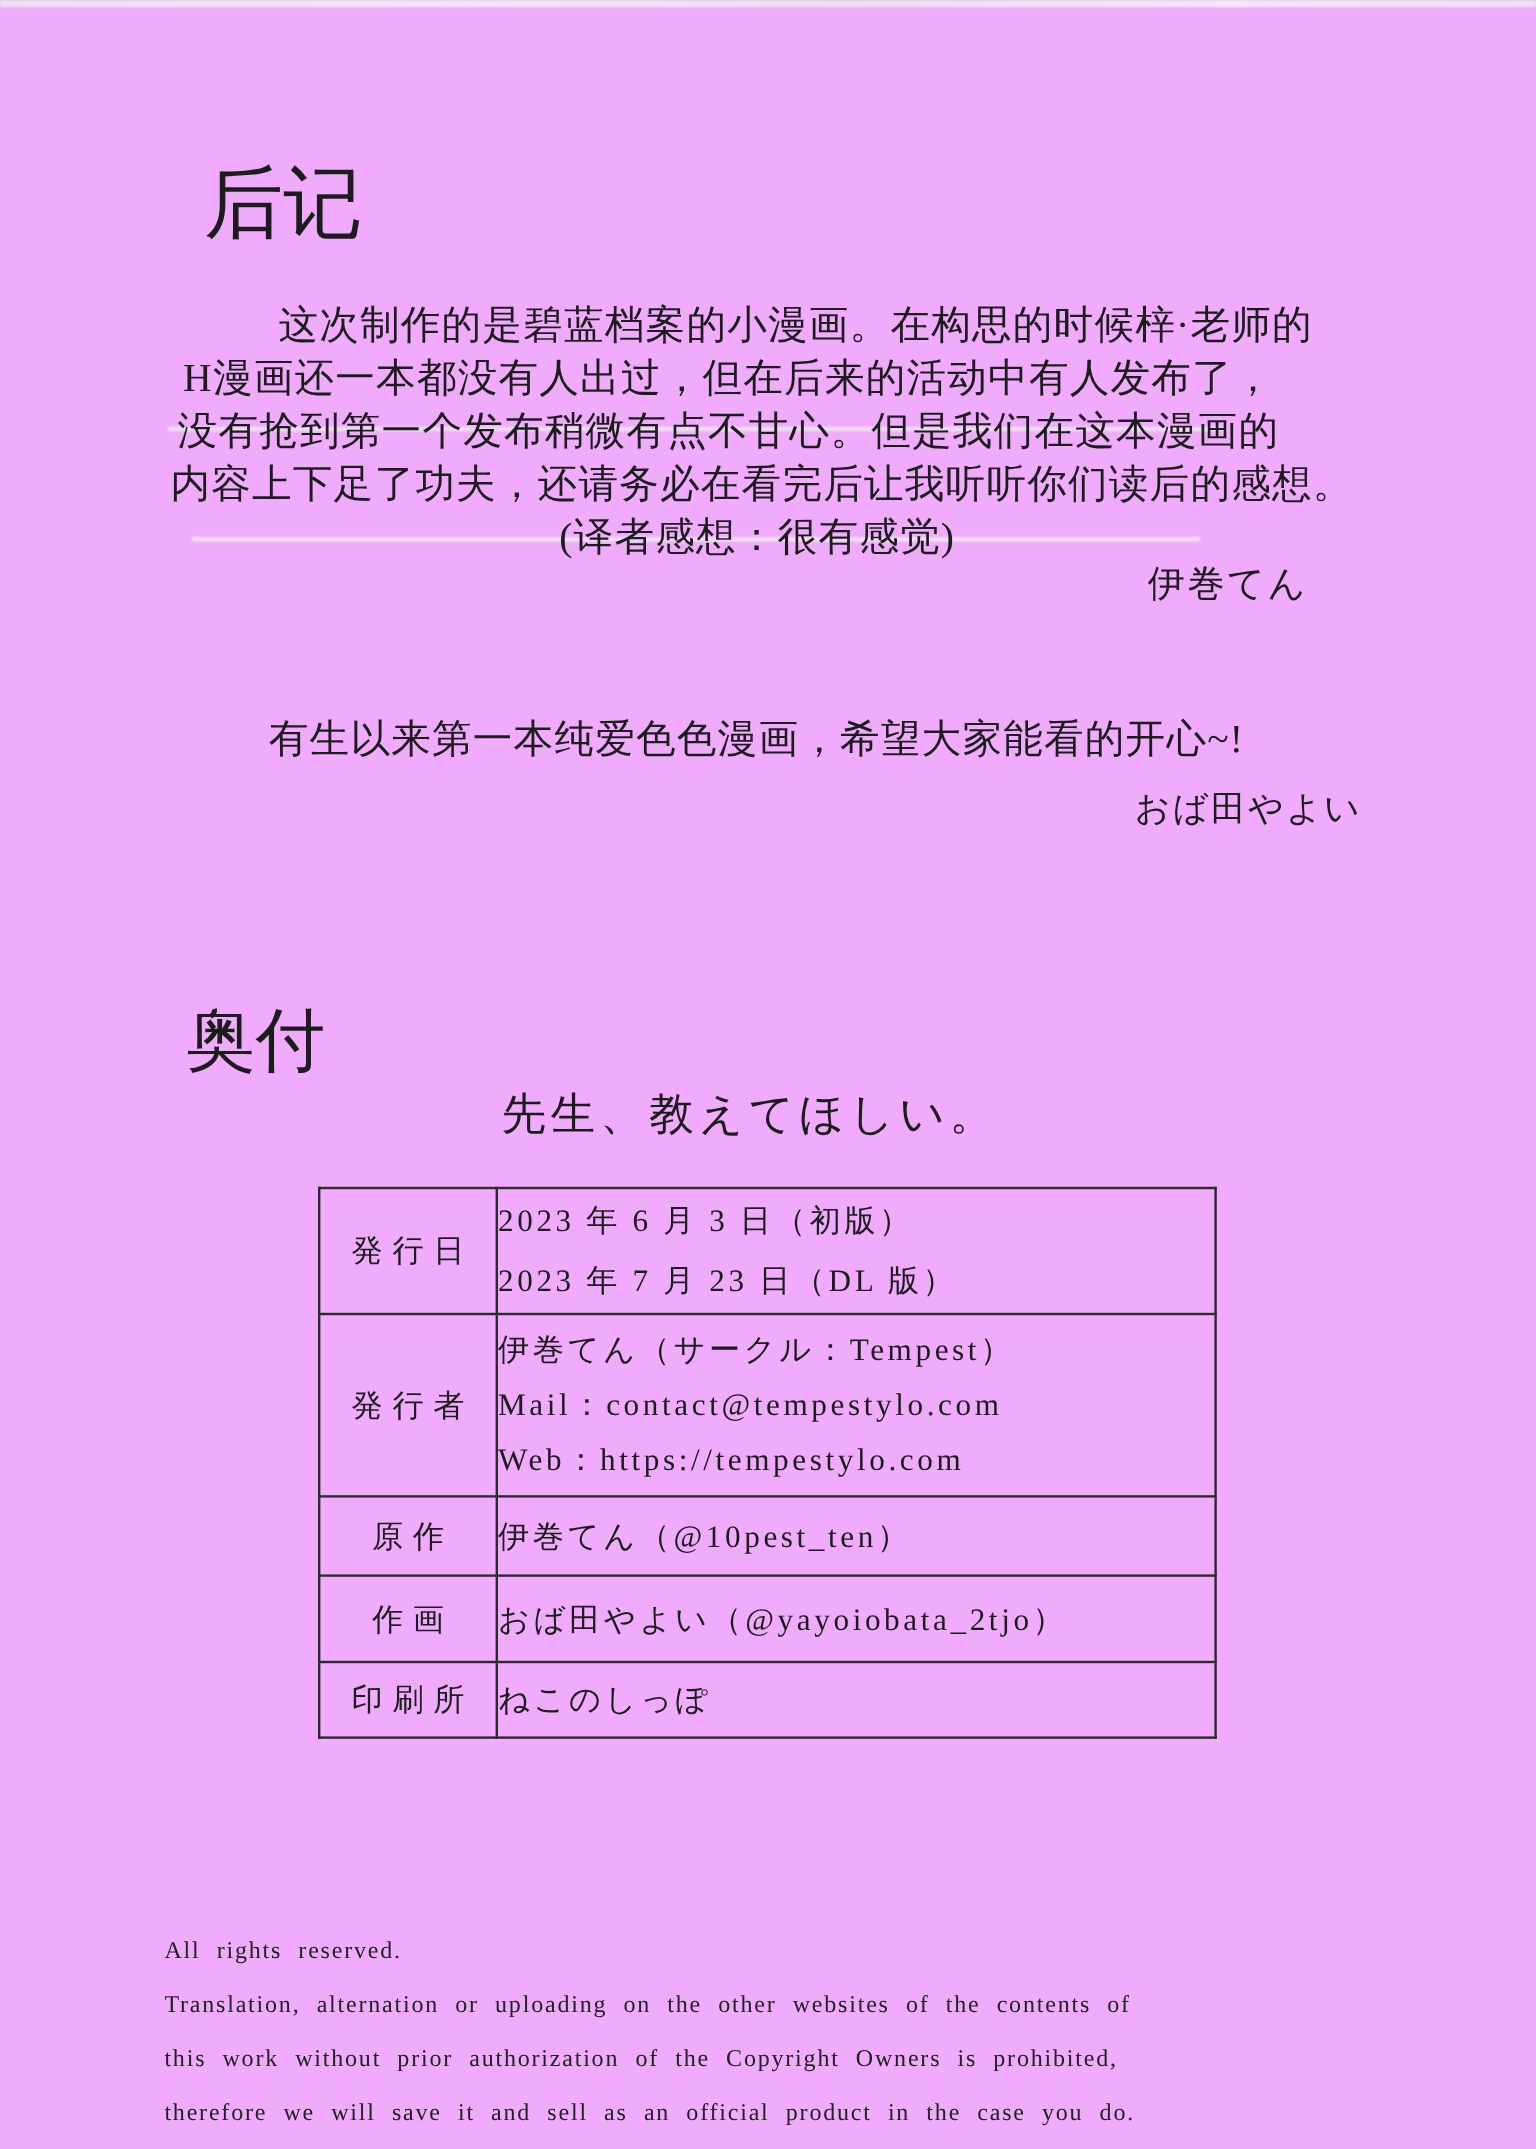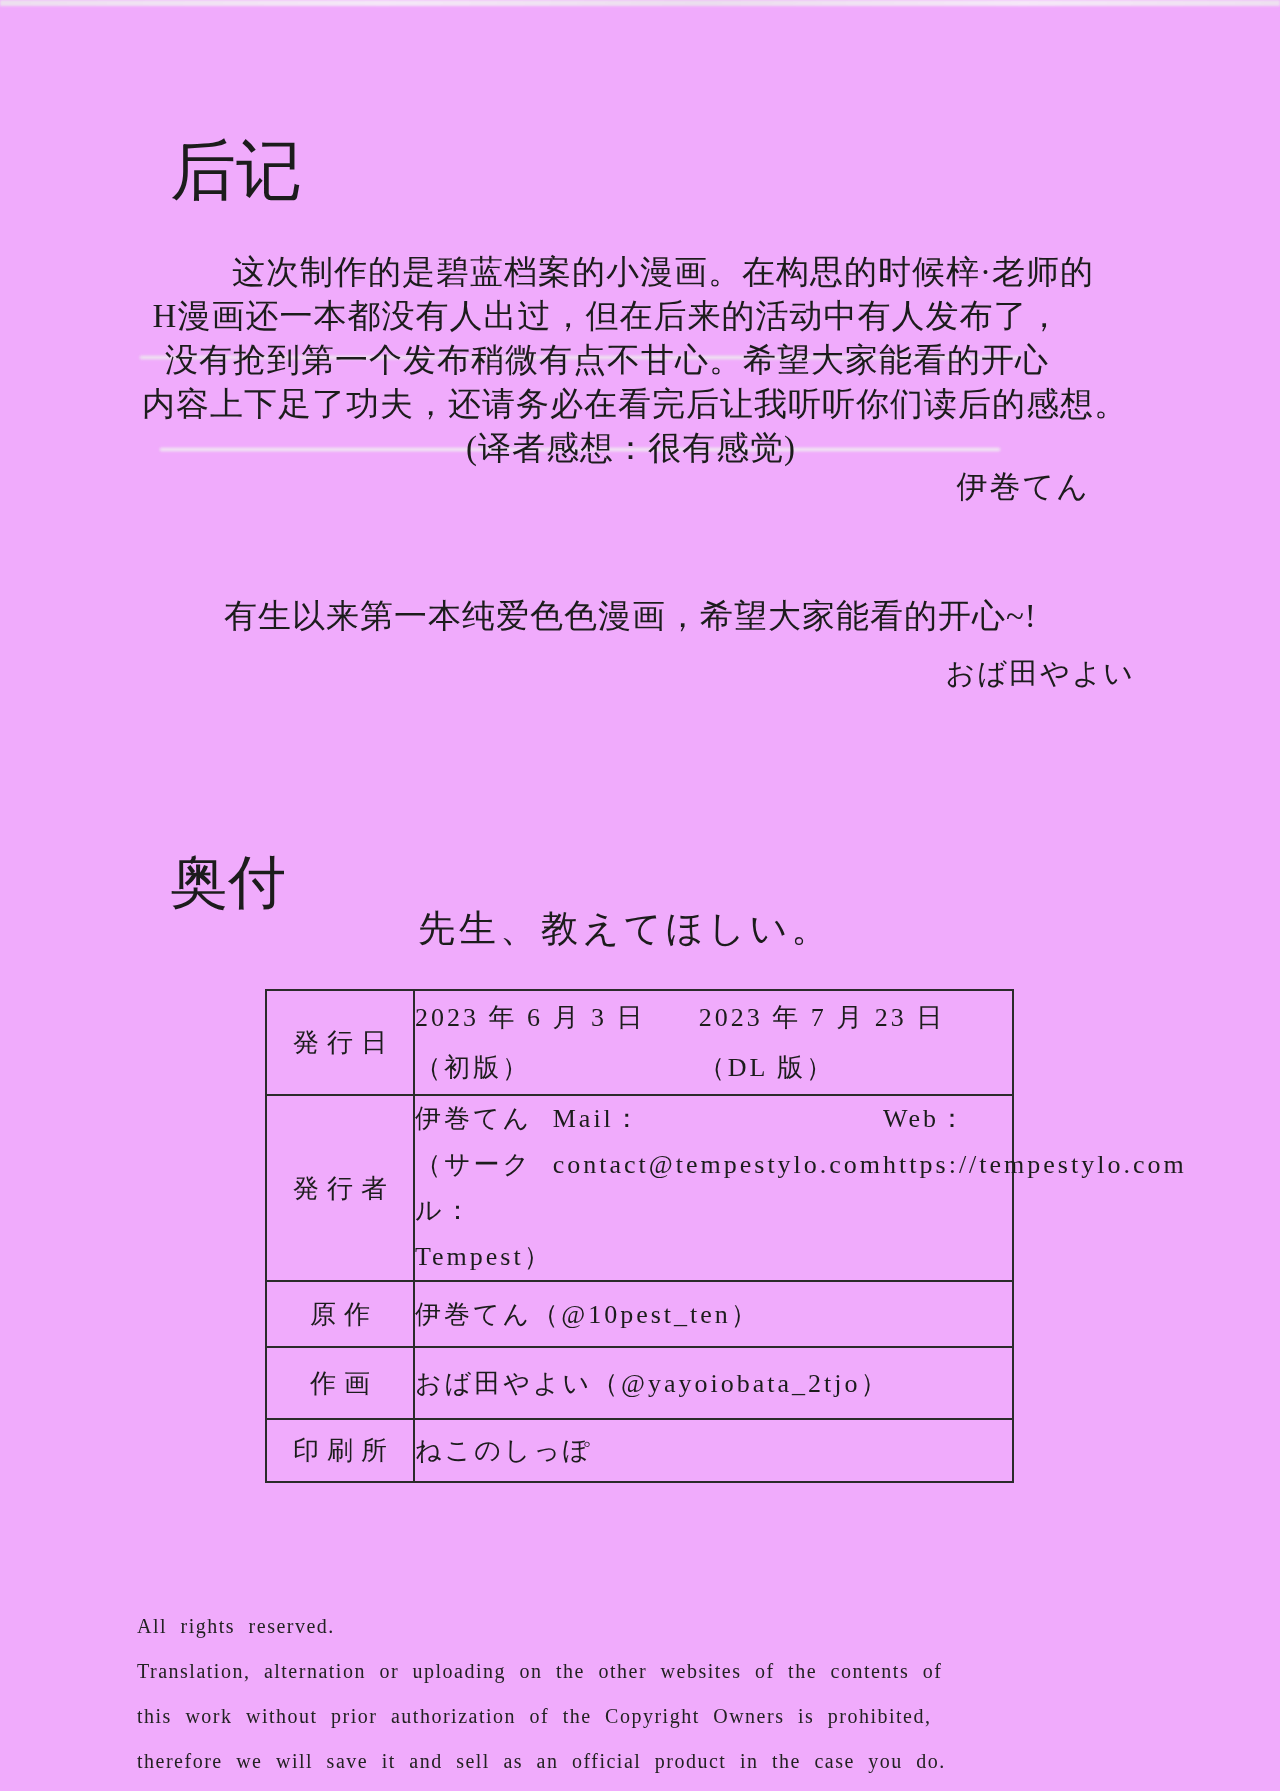--- a/index.html
+++ b/index.html
@@ -38,21 +38,21 @@
   .message {
     position: absolute; left: 224px; top: 594px;
     font-size: 33px; letter-spacing: 1px; white-space: nowrap;
   }
   .sig-2 {
     position: absolute; left: 0; right: 145px; top: 654px;
     text-align: right; font-size: 29px; letter-spacing: 2px;
   }
   .colophon-heading {
     position: absolute; left: 152px; top: 836px;
-    font-size: 58px; line-height: 1; font-weight: 400; margin: 18px;
+    font-size: 58px; line-height: 1; font-weight: 400; margin: 3px;
   }
   .book-title {
     position: absolute; left: 418px; top: 904px;
     font-size: 37px; letter-spacing: 4px; white-space: nowrap;
   }
   table.colophon {
     position: absolute; left: 265px; top: 989px;
     width: 749px; border-collapse: collapse; table-layout: fixed;
     font-size: 26px;
   }
@@ -60,21 +60,21 @@
   td.lbl {
     width: 146px; text-align: center;
     letter-spacing: 8px; text-indent: 8px;
   }
   td.val { padding-left: 15px; letter-spacing: 3px; }
   tr.r-hatsukobi { height: 105px; }
   tr.r-hakkousha { height: 152px; }
   tr.r-gensaku  { height: 66px; }
   tr.r-sakuga   { height: 72px; }
   tr.r-insatsu  { height: 63px; padding-left: 20px; }
-  .vlines { display: flex; flex-direction: row; justify-content: space-between; }
+  .vlines { display: flex; flex-direction: column; justify-content: space-between; }
   tr.r-hatsukobi .vline { line-height: 50px; }
   tr.r-hakkousha .vline { line-height: 46px; }
   .warning {
     position: absolute; left: 0; top: 1466px; width: 1255px;
     text-align: center; font-size: 31px; letter-spacing: 3px;
   }
   .warning .wline { line-height: 54px; white-space: nowrap; }
   .rights {
     position: absolute; left: 137px; top: 1604px; width: 1100px;
     font-size: 20px; letter-spacing: 1.5px; word-spacing: 7px;
@@ -89,21 +89,21 @@
 
   <div class="smudge smudge-top"></div>
   <div class="smudge smudge-a"></div>
   <div class="smudge smudge-b"></div>
 
   <h1 class="afterword-heading">后记</h1>
 
   <div class="para">
     <div class="pline indent-big">这次制作的是碧蓝档案的小漫画。在构思的时候梓·老师的</div>
     <div class="pline">H漫画还一本都没有人出过，但在后来的活动中有人发布了，</div>
-    <div class="pline">没有抢到第一个发布稍微有点不甘心。希望大家能看的开心</div>
+    <div class="pline">没有抢到第一个发布稍微有点不甘心。但是我们在这本漫画的</div>
     <div class="pline">内容上下足了功夫，还请务必在看完后让我听听你们读后的感想。</div>
     <div class="pline indent-small">(译者感想：很有感觉)</div>
   </div>
 
   <div class="sig-1">伊巻てん</div>
 
   <div class="message">有生以来第一本纯爱色色漫画，希望大家能看的开心~!</div>
 
   <div class="sig-2">おば田やよい</div>
 

